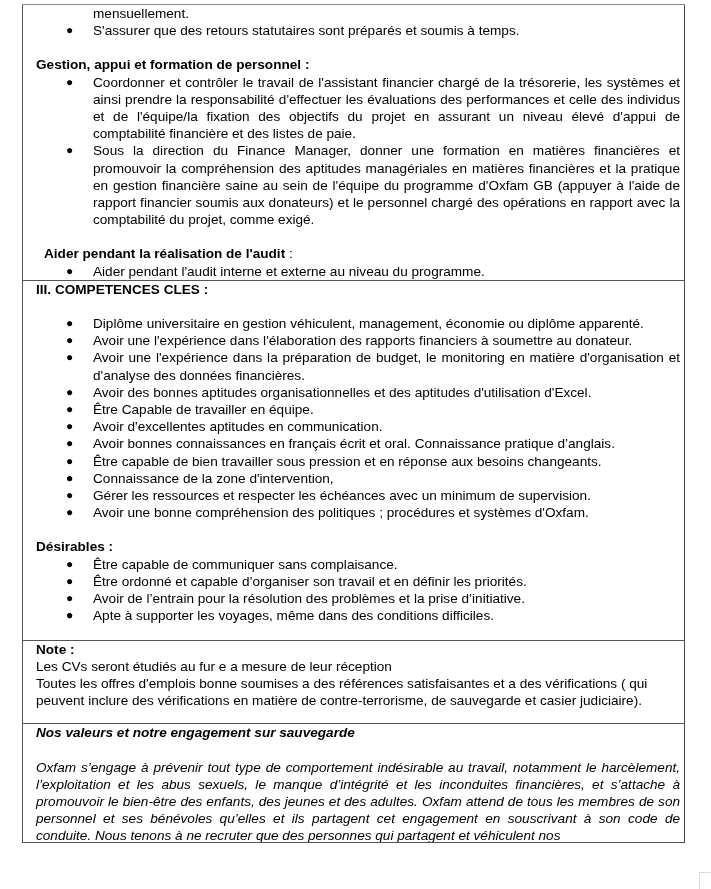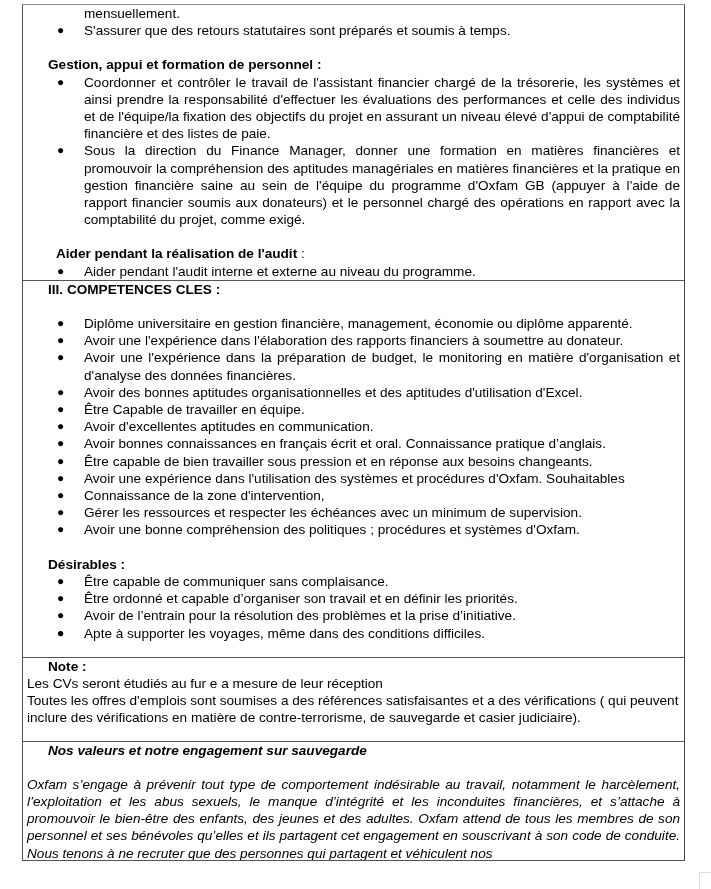--- a/index.html
+++ b/index.html
@@ -7,25 +7,25 @@
       width: 711px; height: 889px; overflow: hidden; position: relative;
       font-family: "Liberation Sans", sans-serif; color: #000; font-size: 13.6px;
     }
     .doc {
       position: absolute; left: 22px; top: 4px; width: 663px;
       border-top: 1px solid #8a8a8a;
     }
     .cell {
       border-left: 1px solid #555; border-right: 1.5px solid #444;
       border-bottom: 1px solid #555;
-      padding: 0 4px 0 4px;
+      padding: 0 4px 0 13px;
       line-height: 17.2px;
     }
     .cell:last-child { border-bottom: 1.5px solid #555; }
-    .h { font-weight: bold; margin-left: 21px; }
+    .h { font-weight: bold; }
     ul { list-style: none; margin: 0; padding: 0; }
     li { position: relative; padding-left: 57px; text-align: justify; }
     li .b { position: absolute; left: 30px; top: 0; font-size: 12px; }
     .gap { height: 17px; }
     .just { text-align: justify; }
     .it { font-style: italic; }
     .corner { position: absolute; left: 699px; top: 872px; width: 12px; height: 17px; border-left: 1px solid #ddd; border-top: 1px solid #ddd; }
   </style>
 </head>
 <body>
@@ -47,49 +47,49 @@
     <div style="padding-left:8px"><span class="h">Aider pendant la réalisation de l'audit</span><span> :</span></div>
     <ul>
       <li><span class="b">●</span><span>Aider pendant l'audit interne et externe au niveau du programme.</span></li>
     </ul>
   </div>
 
   <div class="cell">
     <div class="h">III. COMPETENCES CLES :</div>
     <div class="gap"></div>
     <ul>
-      <li><span class="b">●</span><span>Diplôme universitaire en gestion financière, management, économie ou diplôme apparenté.</span></li>
+      <li><span class="b">●</span><span>Diplôme universitaire en gestion véhiculent, management, économie ou diplôme apparenté.</span></li>
       <li><span class="b">●</span><span>Avoir une l'expérience dans l'élaboration des rapports financiers à soumettre au donateur.</span></li>
       <li><span class="b">●</span><span>Avoir une l'expérience dans la préparation de budget, le monitoring en matière d'organisation et d'analyse des données financières.</span></li>
       <li><span class="b">●</span><span>Avoir des bonnes aptitudes organisationnelles et des aptitudes d'utilisation d'Excel.</span></li>
       <li><span class="b">●</span><span>Être Capable de travailler en équipe.</span></li>
       <li><span class="b">●</span><span>Avoir d'excellentes aptitudes en communication.</span></li>
       <li><span class="b">●</span><span>Avoir bonnes connaissances en français écrit et oral. Connaissance pratique d’anglais.</span></li>
       <li><span class="b">●</span><span>Être capable de bien travailler sous pression et en réponse aux besoins changeants.</span></li>
-      <li><span class="b">●</span><span>Avoir une expérience dans l'utilisation des systèmes et procédures d'Oxfam. Souhaitables</span></li>
+      <li><span class="b">●</span></li>
       <li><span class="b">●</span><span>Connaissance de la zone d'intervention,</span></li>
       <li><span class="b">●</span><span>Gérer les ressources et respecter les échéances avec un minimum de supervision.</span></li>
       <li><span class="b">●</span><span>Avoir une bonne compréhension des politiques ; procédures et systèmes d'Oxfam.</span></li>
     </ul>
     <div class="gap"></div>
     <div class="h">Désirables :</div>
     <ul>
       <li><span class="b">●</span><span>Être capable de communiquer sans complaisance.</span></li>
       <li><span class="b">●</span><span>Être ordonné et capable d’organiser son travail et en définir les priorités.</span></li>
       <li><span class="b">●</span><span>Avoir de l’entrain pour la résolution des problèmes et la prise d’initiative.</span></li>
       <li><span class="b">●</span></li>
       <li><span class="b">●</span><span>Apte à supporter les voyages, même dans des conditions difficiles.</span></li>
     </ul>
     <div class="gap" style="height:15px"></div>
   </div>
 
   <div class="cell">
     <div class="h">Note :</div>
     <div>Les CVs seront étudiés au fur e a mesure de leur réception</div>
-    <div>Toutes les offres d'emplois sont soumises a des références satisfaisantes et a des vérifications ( qui peuvent inclure des vérifications en matière de contre-terrorisme, de sauvegarde et casier judiciaire).</div>
+    <div>Toutes les offres d'emplois bonne soumises a des références satisfaisantes et a des vérifications ( qui peuvent inclure des vérifications en matière de contre-terrorisme, de sauvegarde et casier judiciaire).</div>
     <div class="gap" style="height:14px"></div>
   </div>
 
   <div class="cell" style="height:118px; overflow:hidden;">
     <div class="h it">Nos valeurs et notre engagement sur sauvegarde</div>
     <div class="gap"></div>
     <div class="it just">Oxfam s’engage à prévenir tout type de comportement indésirable au travail, notamment le harcèlement, l’exploitation et les abus sexuels, le manque d’intégrité et les inconduites financières, et s’attache à promouvoir le bien-être des enfants, des jeunes et des adultes. Oxfam attend de tous les membres de son personnel et ses bénévoles qu’elles et ils partagent cet engagement en souscrivant à son code de conduite. Nous tenons à ne recruter que des personnes qui partagent et véhiculent nos</div>
   </div>
 
 </div>

